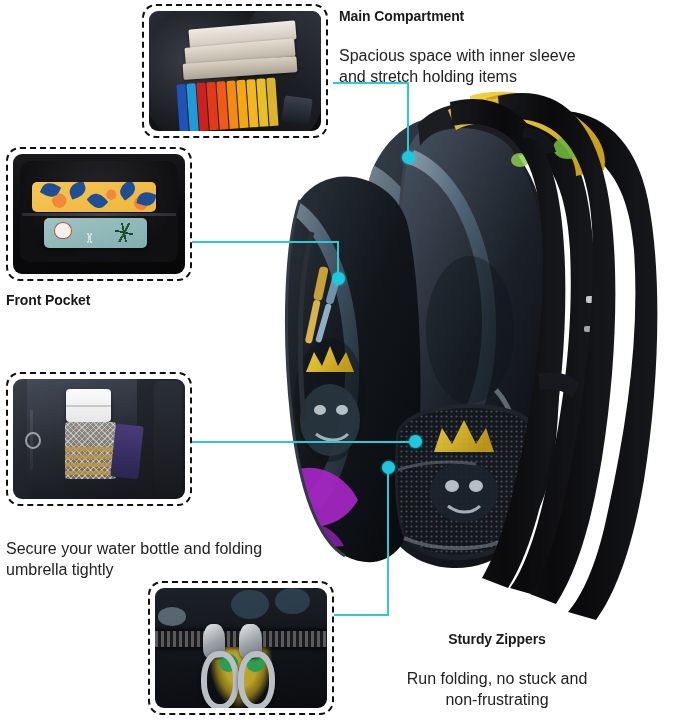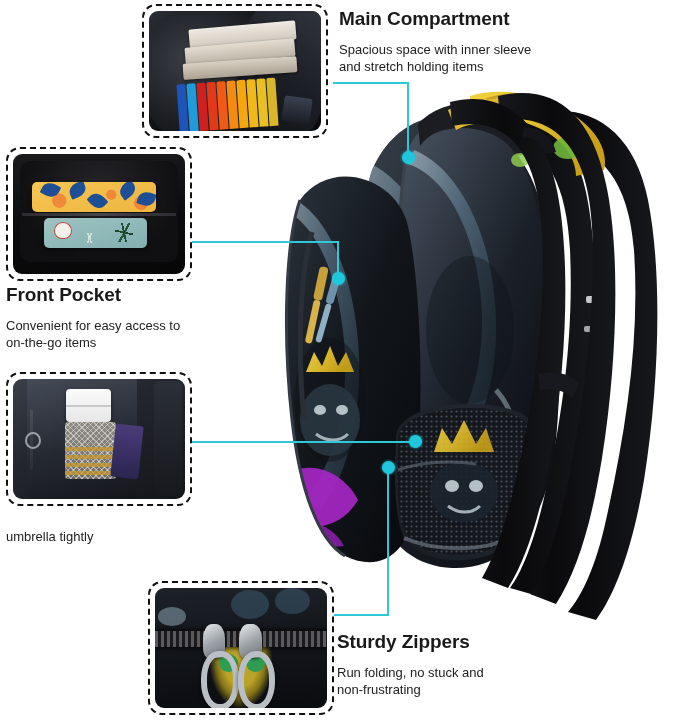--- a/index.html
+++ b/index.html
@@ -32,32 +32,32 @@
     width: 13px;
     height: 13px;
     border-radius: 50%;
     background: #1ec7dc;
     box-shadow: 0 0 3px rgba(30,199,220,.9);
   }
 
   
   .textblock { position: absolute; }
   .tb-title {
-    font-size: 19px;
+    font-size: 14px;
     font-weight: bold;
     color: #1a1a1a;
     letter-spacing: -0.1px;
     line-height: 1.2;
     white-space: nowrap;
   }
   .tb-desc {
-    font-size: 13px;
+    font-size: 16px;
     color: #222222;
     line-height: 1.32;
-    margin-top: 10px;
+    margin-top: 20px;
   }
 
   
   .callout {
     position: absolute;
     border: 2px dashed #111111;
     border-radius: 14px;
     background: #ffffff;
     padding: 5px;
     box-sizing: border-box;
@@ -510,35 +510,32 @@
   </div>
 
   <div class="textblock" style="left:339px; top:8px; width:330px;">
     <div class="tb-title">Main Compartment</div>
     <div class="tb-desc">
       <div>Spacious space with inner sleeve</div>
       <div>and stretch holding items</div>
     </div>
   </div>
 
-  <div class="textblock" style="left:6px; top:284px; width:300px;">
+  <div class="textblock" style="left:6px; top:292px; width:300px;">
     <div class="tb-title">Front Pocket</div>
-    <div class="tb-desc">
-      <div>Convenient for easy access to</div>
-      <div>on-the-go items</div>
-    </div>
   </div>
 
   <div class="textblock" style="left:6px; top:518px; width:320px;">
     <div class="tb-desc">
+      <div>Secure your water bottle and folding</div>
       <div>umbrella tightly</div>
     </div>
   </div>
 
-  <div class="textblock" style="left:337px; top:631px; width:320px;">
+  <div class="textblock" style="left:337px; top:631px; width:320px;text-align:center;">
     <div class="tb-title">Sturdy Zippers</div>
     <div class="tb-desc">
       <div>Run folding, no stuck and</div>
       <div>non-frustrating</div>
     </div>
   </div>
 
 </div>
 
 </body></html>

